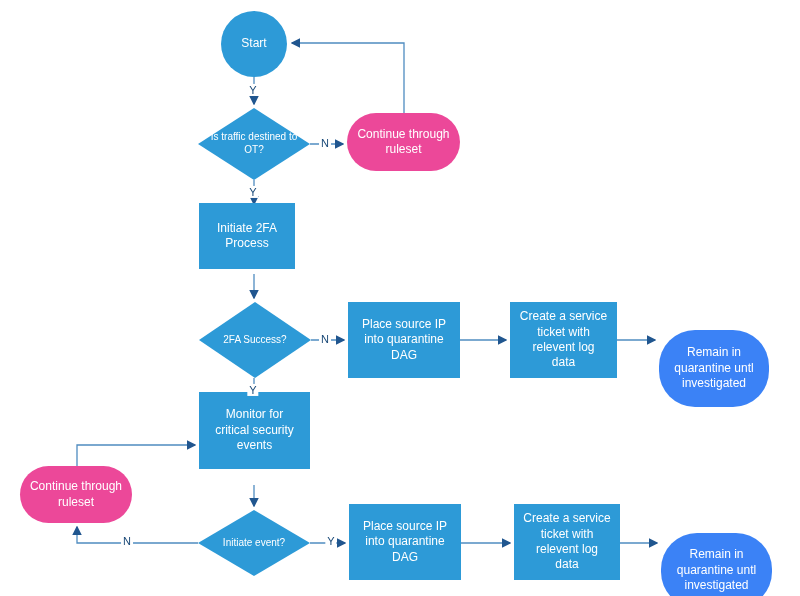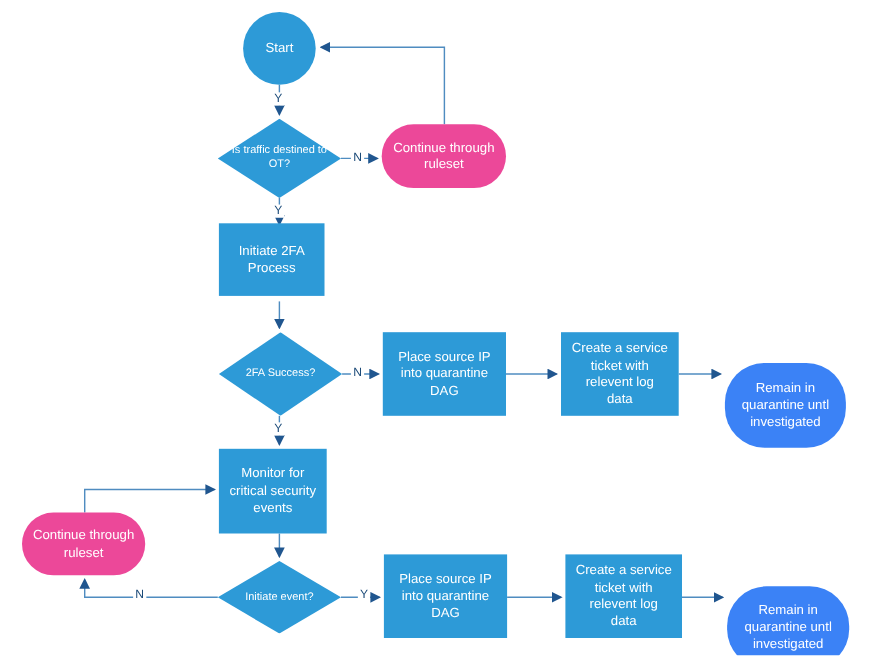--- a/index.html
+++ b/index.html
@@ -96,21 +96,21 @@
 relevent log
 data</span>
   </div>
 
   <div class="node pill-orange" style="left:659px; top:302px; width:110px; height:77px;">
     <span class="label">Remain in
 quarantine untl
 investigated</span>
   </div>
 
-  <div class="node process" style="left:199px; top:408px; width:98px; height:77px;align-items:center;">
+  <div class="node process" style="left:199px; top:392px; width:111px; height:77px;align-items:center;">
     <span class="label">Monitor for
 critical security
 events</span>
   </div>
 
   <div class="node pill-green" style="left:20px; top:466px; width:112px; height:57px;">
     <span class="label">Continue through
 ruleset</span>
   </div>
 

